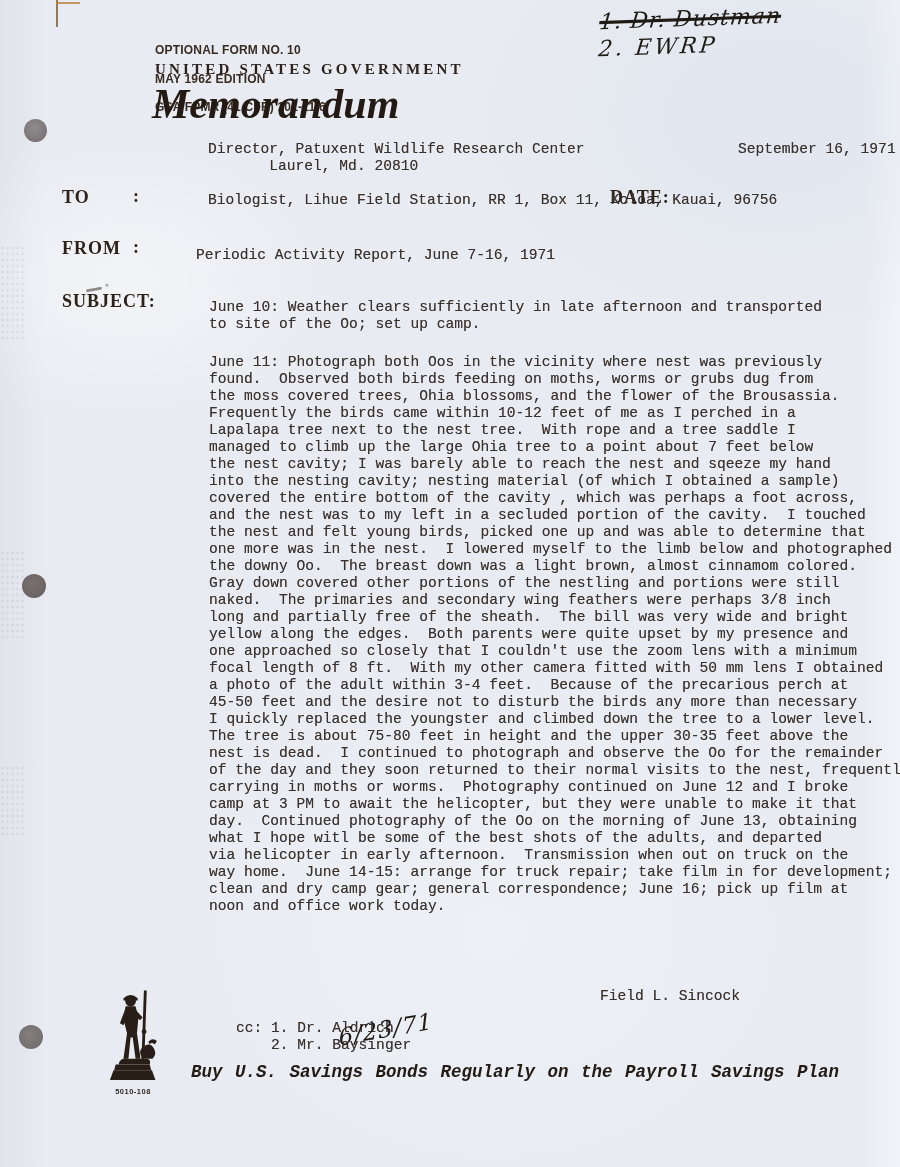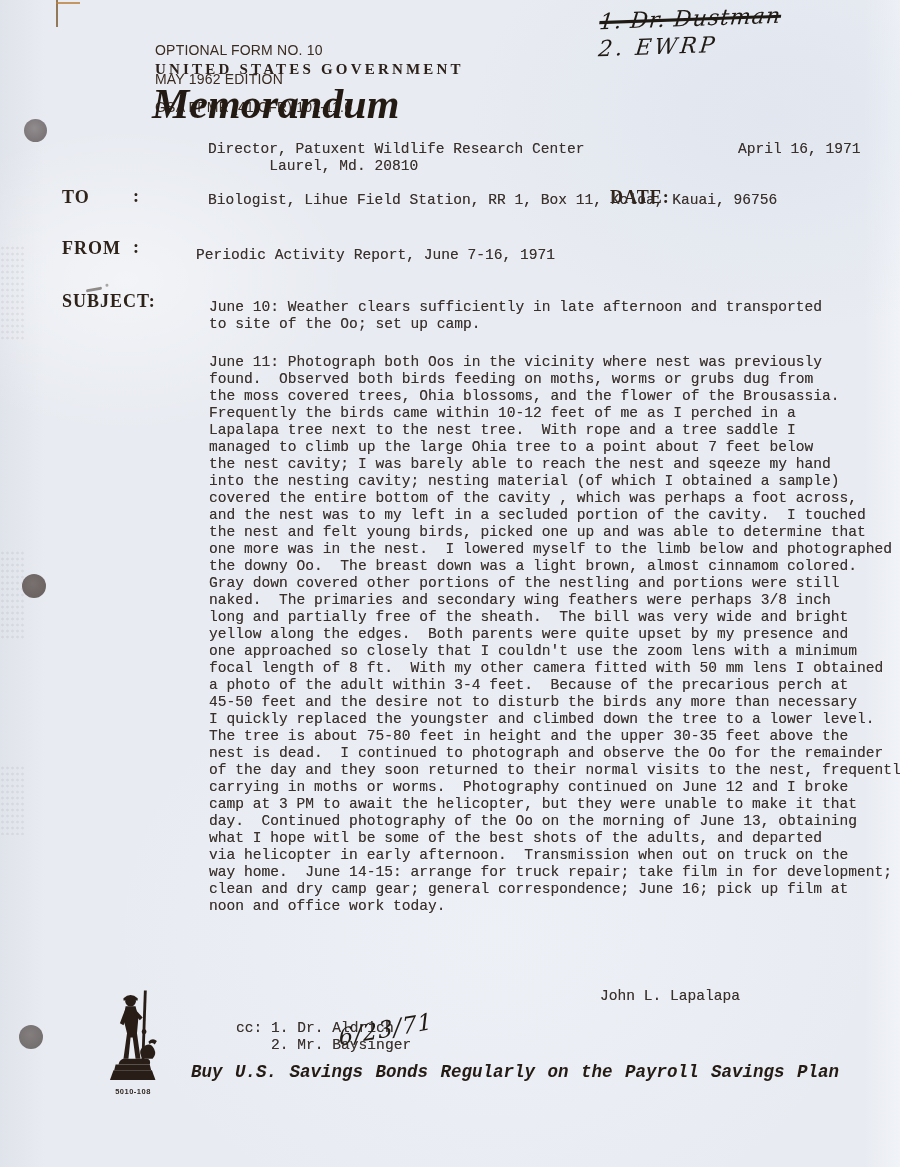--- a/index.html
+++ b/index.html
@@ -24,22 +24,22 @@
     font-size:14.6px; line-height:17px; color:#3a312d;
     white-space:pre; text-shadow:0 0 0.35px rgba(58,49,45,0.55);margin-left:40px;
   }
 
   
   .formlabel {
     font-family:"Liberation Serif",serif; font-weight:bold;
     font-size:18px; letter-spacing:1px; color:#2e2219;margin-top:40px;
   }
   .smallprint {
-    font-family:"Liberation Sans",sans-serif; font-weight:normal;
-    font-size:14px; line-height:9.5px; letter-spacing:0.2px; color:#3a2b21;
+    font-family:"Liberation Sans",sans-serif; font-weight:bold;
+    font-size:12px; line-height:9.5px; letter-spacing:0.2px; color:#3a2b21;
     white-space:pre;
   }
   .agency {
     font-family:"Liberation Serif",serif; font-weight:bold;
     font-size:15px; letter-spacing:3.2px; color:#2c211b;
   }
   .memotitle {
     font-family:"Liberation Serif",serif; font-style:italic; font-weight:bold;
     font-size:42px; color:#241a14;
   }
@@ -113,21 +113,21 @@
   <div class="routing hand">
     <div class="routing-line1">1. Dr. Dustman</div>
     <div class="routing-line2">2. EWRP</div>
   </div>
 
   <div class="abs formlabel" style="left:62px;top:147px;">TO</div>
   <div class="abs formlabel" style="left:133px;top:146px;">:</div>
   <div class="abs mono" style="left:168px;top:141px;">Director, Patuxent Wildlife Research Center
        Laurel, Md. 20810</div>
   <div class="abs formlabel" style="left:610px;top:147px;">DATE:</div>
-  <div class="abs mono" style="left:698px;top:141px;">April 16, 1971</div>
+  <div class="abs mono" style="left:698px;top:141px;">September 16, 1971</div>
 
   <div class="abs formlabel" style="left:62px;top:198px;">FROM</div>
   <div class="abs formlabel" style="left:133px;top:197px;">:</div>
   <div class="abs mono" style="left:168px;top:192px;">Biologist, Lihue Field Station, RR 1, Box 11, Koloa, Kauai, 96756</div>
 
   <div class="abs formlabel" style="left:62px;top:251px;">SUBJECT:</div>
   <div class="abs mono" style="left:156px;top:247px;">Periodic Activity Report, June 7-16, 1971</div>
 
   <div class="abs" style="left:169px;top:299px;">
     <div class="mono para">June 10: Weather clears sufficiently in late afternoon and transported
@@ -160,21 +160,21 @@
 carrying in moths or worms.  Photography continued on June 12 and I broke
 camp at 3 PM to await the helicopter, but they were unable to make it that
 day.  Continued photography of the Oo on the morning of June 13, obtaining
 what I hope witl be some of the best shots of the adults, and departed
 via helicopter in early afternoon.  Transmission when out on truck on the
 way home.  June 14-15: arrange for truck repair; take film in for development;
 clean and dry camp gear; general correspondence; June 16; pick up film at
 noon and office work today.</div>
   </div>
 
-  <div class="abs mono" style="left:560px;top:988px;">John L. Lapalapa</div>
+  <div class="abs mono" style="left:560px;top:988px;">Field L. Sincock</div>
 
   <div class="abs mono" style="left:196px;top:1020px;">cc: 1. Dr. Aldrich
     2. Mr. Baysinger</div>
   <div class="ccdate hand">6/23/71</div>
 
   <div class="abs" style="left:100px;top:986px;width:64px;height:100px;">
     <svg width="64" height="100" viewBox="0 0 90 140" aria-hidden="true">
       <g fill="#281e17">
 
         <rect x="60" y="6" width="4" height="100" transform="rotate(2 62 56)"></rect>

